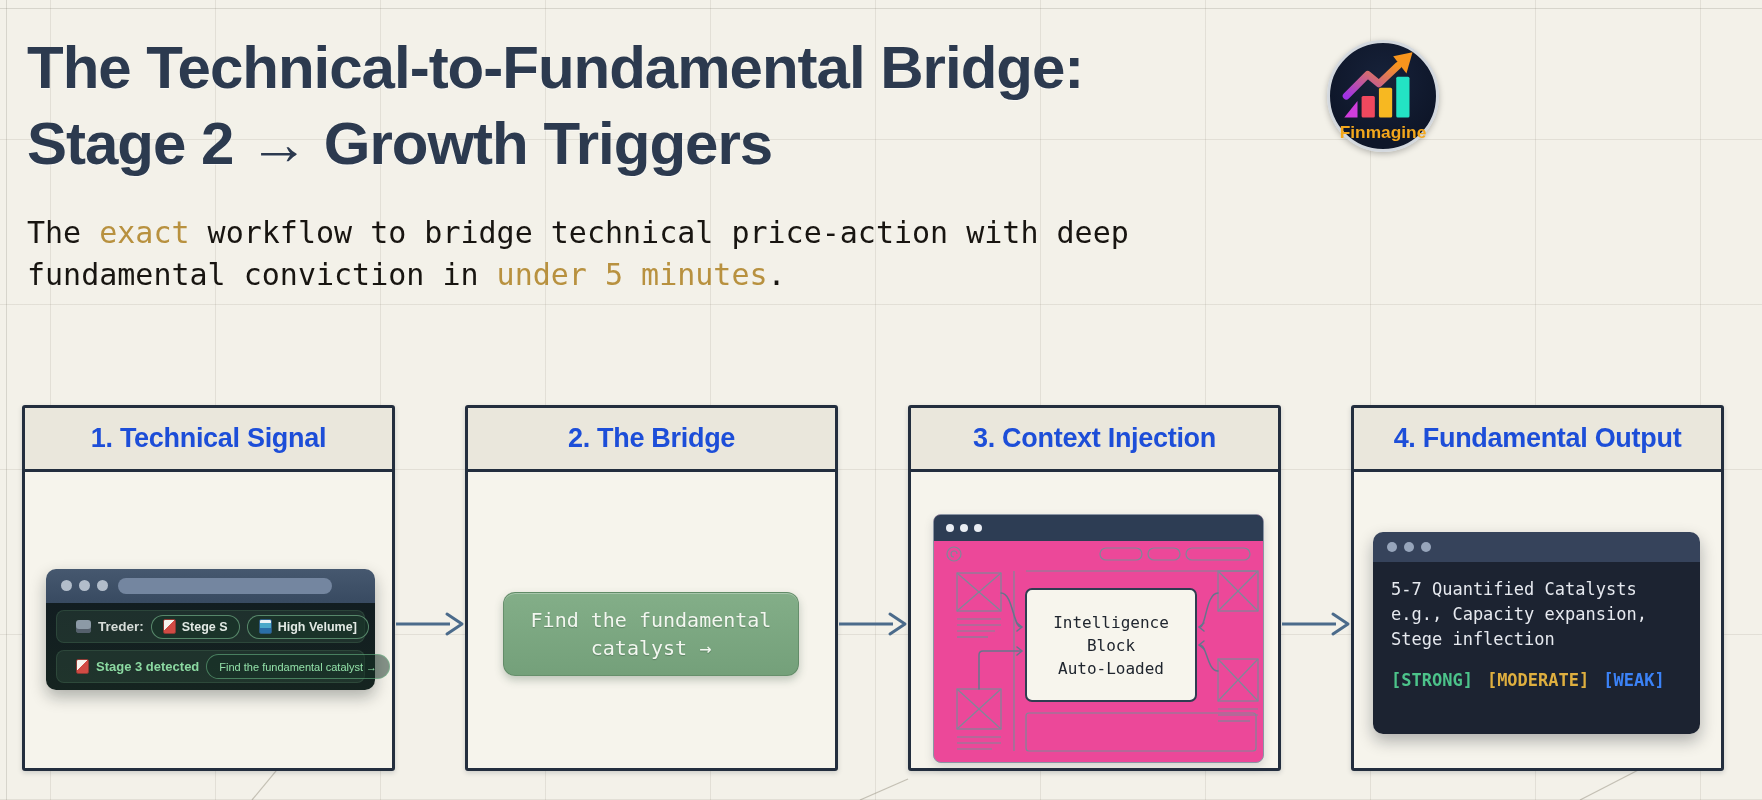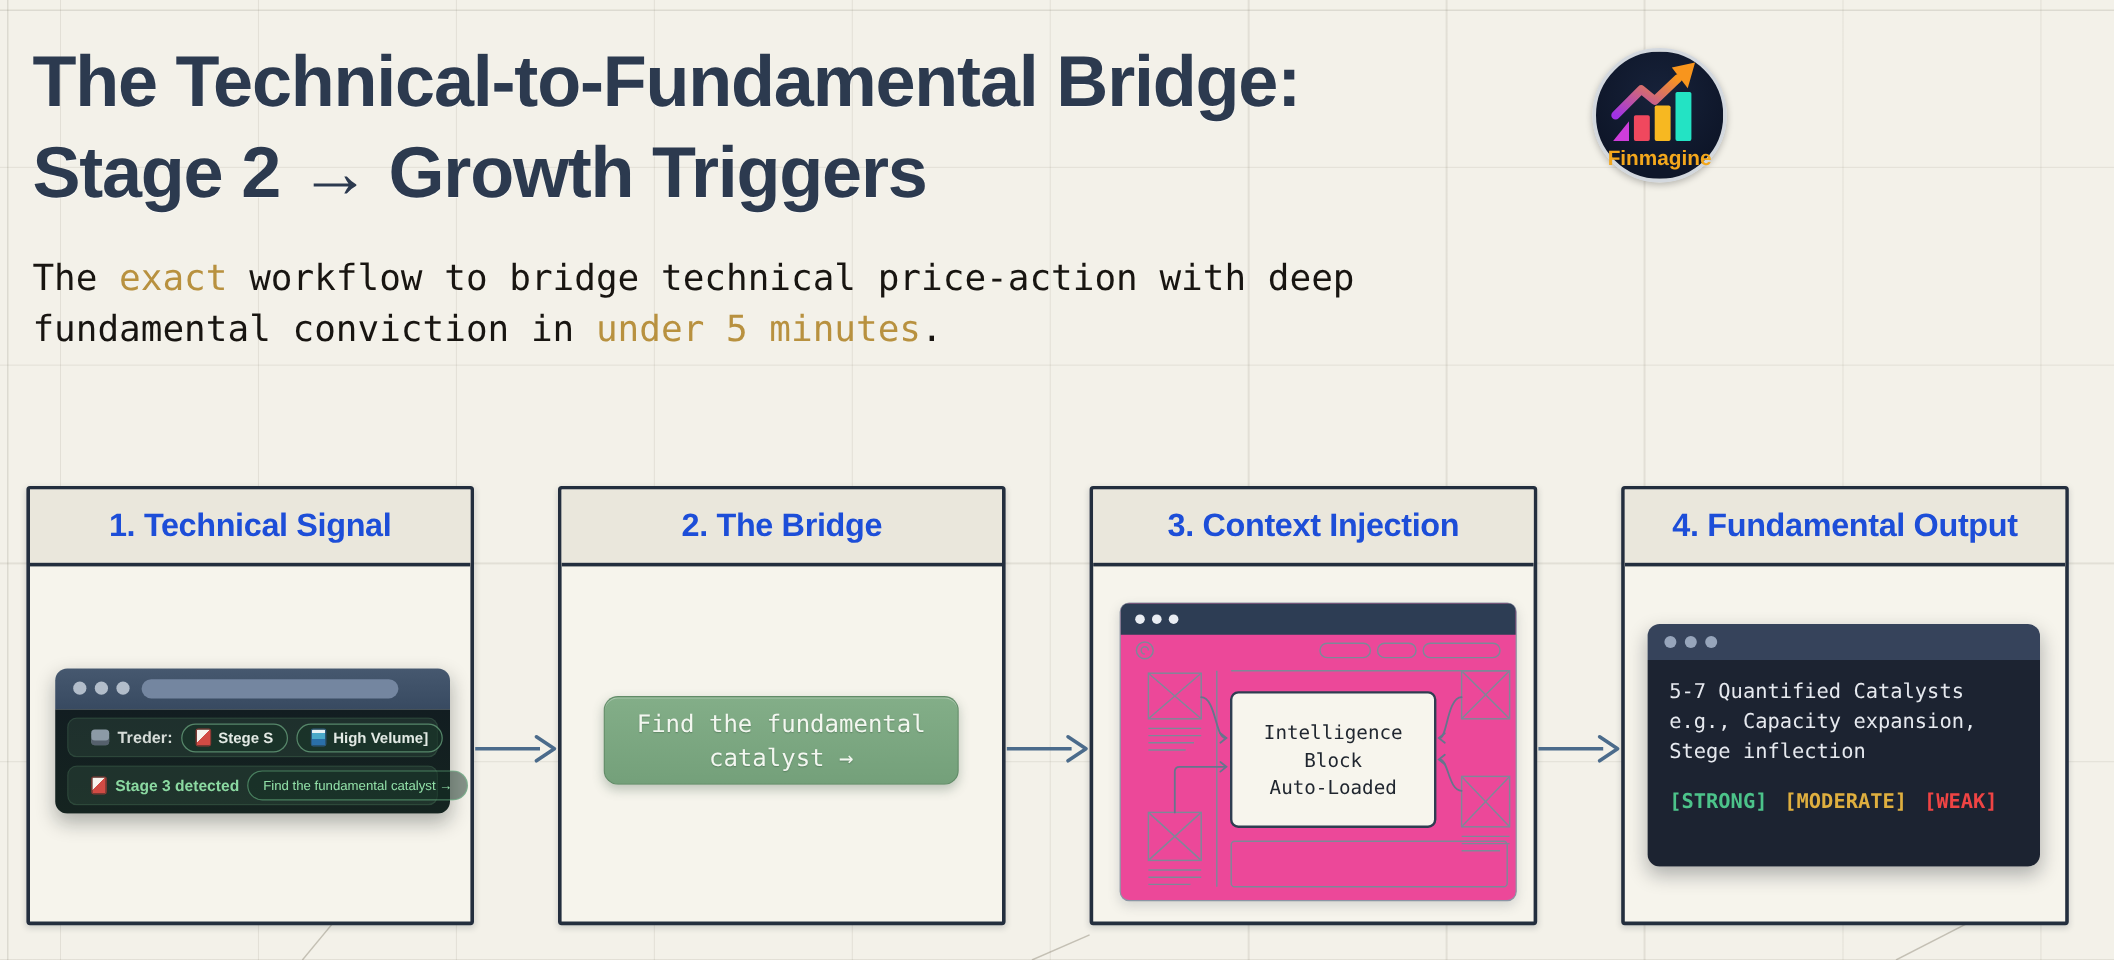--- a/index.html
+++ b/index.html
@@ -32,21 +32,21 @@
          background:radial-gradient(circle at 50% 35%, #17223a 0%, #0e1629 70%);
          border:3px solid #d3d8de; box-shadow:0 2px 6px rgba(0,0,0,0.25); }
 
   
   .step{ position:absolute; top:405px; width:373px; height:366px;
          border:3px solid #232e3e; border-radius:3px; background:#f6f4ec;
          box-shadow:0 2px 5px rgba(40,50,60,0.18); }
   .step-header{ height:64px; background:#eae7dc; border-bottom:3px solid #232e3e;
                 display:flex; align-items:center; justify-content:center;
                 font-size:27px; font-weight:700; color:#1d4ed8; letter-spacing:-0.3px;}
-  .step-body{ position:relative; height:296px; }
+  .step-body{ position:relative; height:296px;margin-top:12px; }
   .s1{ left:22px; } .s2{ left:465px; } .s3{ left:908px; } .s4{ left:1351px; }
 
   .flow-arrow{ position:absolute; top:610px; width:70px; height:28px; }
   .fa1{ left:395px; } .fa2{ left:838px; } .fa3{ left:1281px; }
 
   
   .term{ position:absolute; left:21px; top:85px; width:329px; height:121px; border-radius:10px;
          box-shadow:0 7px 16px rgba(10,20,20,0.30); }
   .term-titlebar{ height:34px; border-radius:10px 10px 0 0;
          background:linear-gradient(180deg,#46586f,#384a61); position:relative;}
@@ -70,21 +70,21 @@
          border-radius:12px; border:1.5px solid rgba(136,206,160,0.55);
          background:rgba(24,52,40,0.65); color:#e2e9e4; font-size:12.5px; font-weight:700;
          white-space:nowrap;}
   .detect{ font-size:13px; font-weight:700; color:#8bd9a1; white-space:nowrap;}
   .cta-pill{ margin-left:auto; height:25px; display:flex; align-items:center; padding:0 12px;
          border-radius:13px; border:1.5px solid rgba(120,205,150,0.50);
          background:rgba(20,48,36,0.50); color:#92e0a8; font-size:11px; font-weight:400;
          white-space:nowrap;}
 
   
-  .bridge-btn{ position:absolute; left:35px; top:108px; width:296px; height:74px; border-radius:12px;
+  .bridge-btn{ position:absolute; left:35px; top:108px; width:296px; height:84px; border-radius:12px;
          background:linear-gradient(180deg,#83ae88,#74a07a); border:1px solid rgba(88,128,94,0.65);
          box-shadow:0 4px 9px rgba(60,90,70,0.30), inset 0 1px 0 rgba(255,255,255,0.30);
          display:flex; flex-direction:column; align-items:center; justify-content:center;
          font-family:"DejaVu Sans Mono", monospace; font-size:20px; line-height:28px; color:#f3f7f0;
          text-shadow:0 1px 1px rgba(40,70,50,0.35); cursor:pointer;}
 
   
   .wire{ position:absolute; left:22px; top:30px; width:331px; height:249px; border-radius:8px;
          border:1.5px solid #8b95a4; background:#ec4899; box-shadow:0 4px 10px rgba(60,70,85,0.18);}
   .wire-titlebar{ height:26px; border-radius:6px 6px 0 0; background:#2d3d54; position:relative;}
@@ -94,21 +94,21 @@
 
   
   .outterm{ position:absolute; left:19px; top:48px; width:327px; height:202px; border-radius:10px;
          box-shadow:0 7px 16px rgba(10,15,25,0.30);}
   .out-titlebar{ height:30px; border-radius:10px 10px 0 0; background:#36435b; position:relative;}
   .odot{ position:absolute; top:10px; width:10px; height:10px; border-radius:50%; background:#97a5bb;}
   .o1{left:14px;} .o2{left:31px;} .o3{left:48px;}
   .out-body{ height:172px; border-radius:0 0 10px 10px; background:#1c2331; padding:15px 18px;
          font-family:"DejaVu Sans Mono", monospace; font-size:17px; line-height:25px; color:#e6e9ef;}
   .tags{ margin-top:16px; display:flex; gap:14px; font-weight:700;}
-  .tag-strong{ color:#4cc38a; } .tag-moderate{ color:#dfaf3f; } .tag-weak{ color:#ef4444; }
+  .tag-strong{ color:#4cc38a; } .tag-moderate{ color:#dfaf3f; } .tag-weak{ color:#3b82f6; }
 </style>
 </head>
 <body>
 
 <div class="page">
   <div class="frame-v"></div>
   <div class="frame-h"></div>
 
   <svg class="sketch" viewBox="0 0 1762 800">
     <g stroke="rgba(150,144,128,0.5)" stroke-width="1.2">

